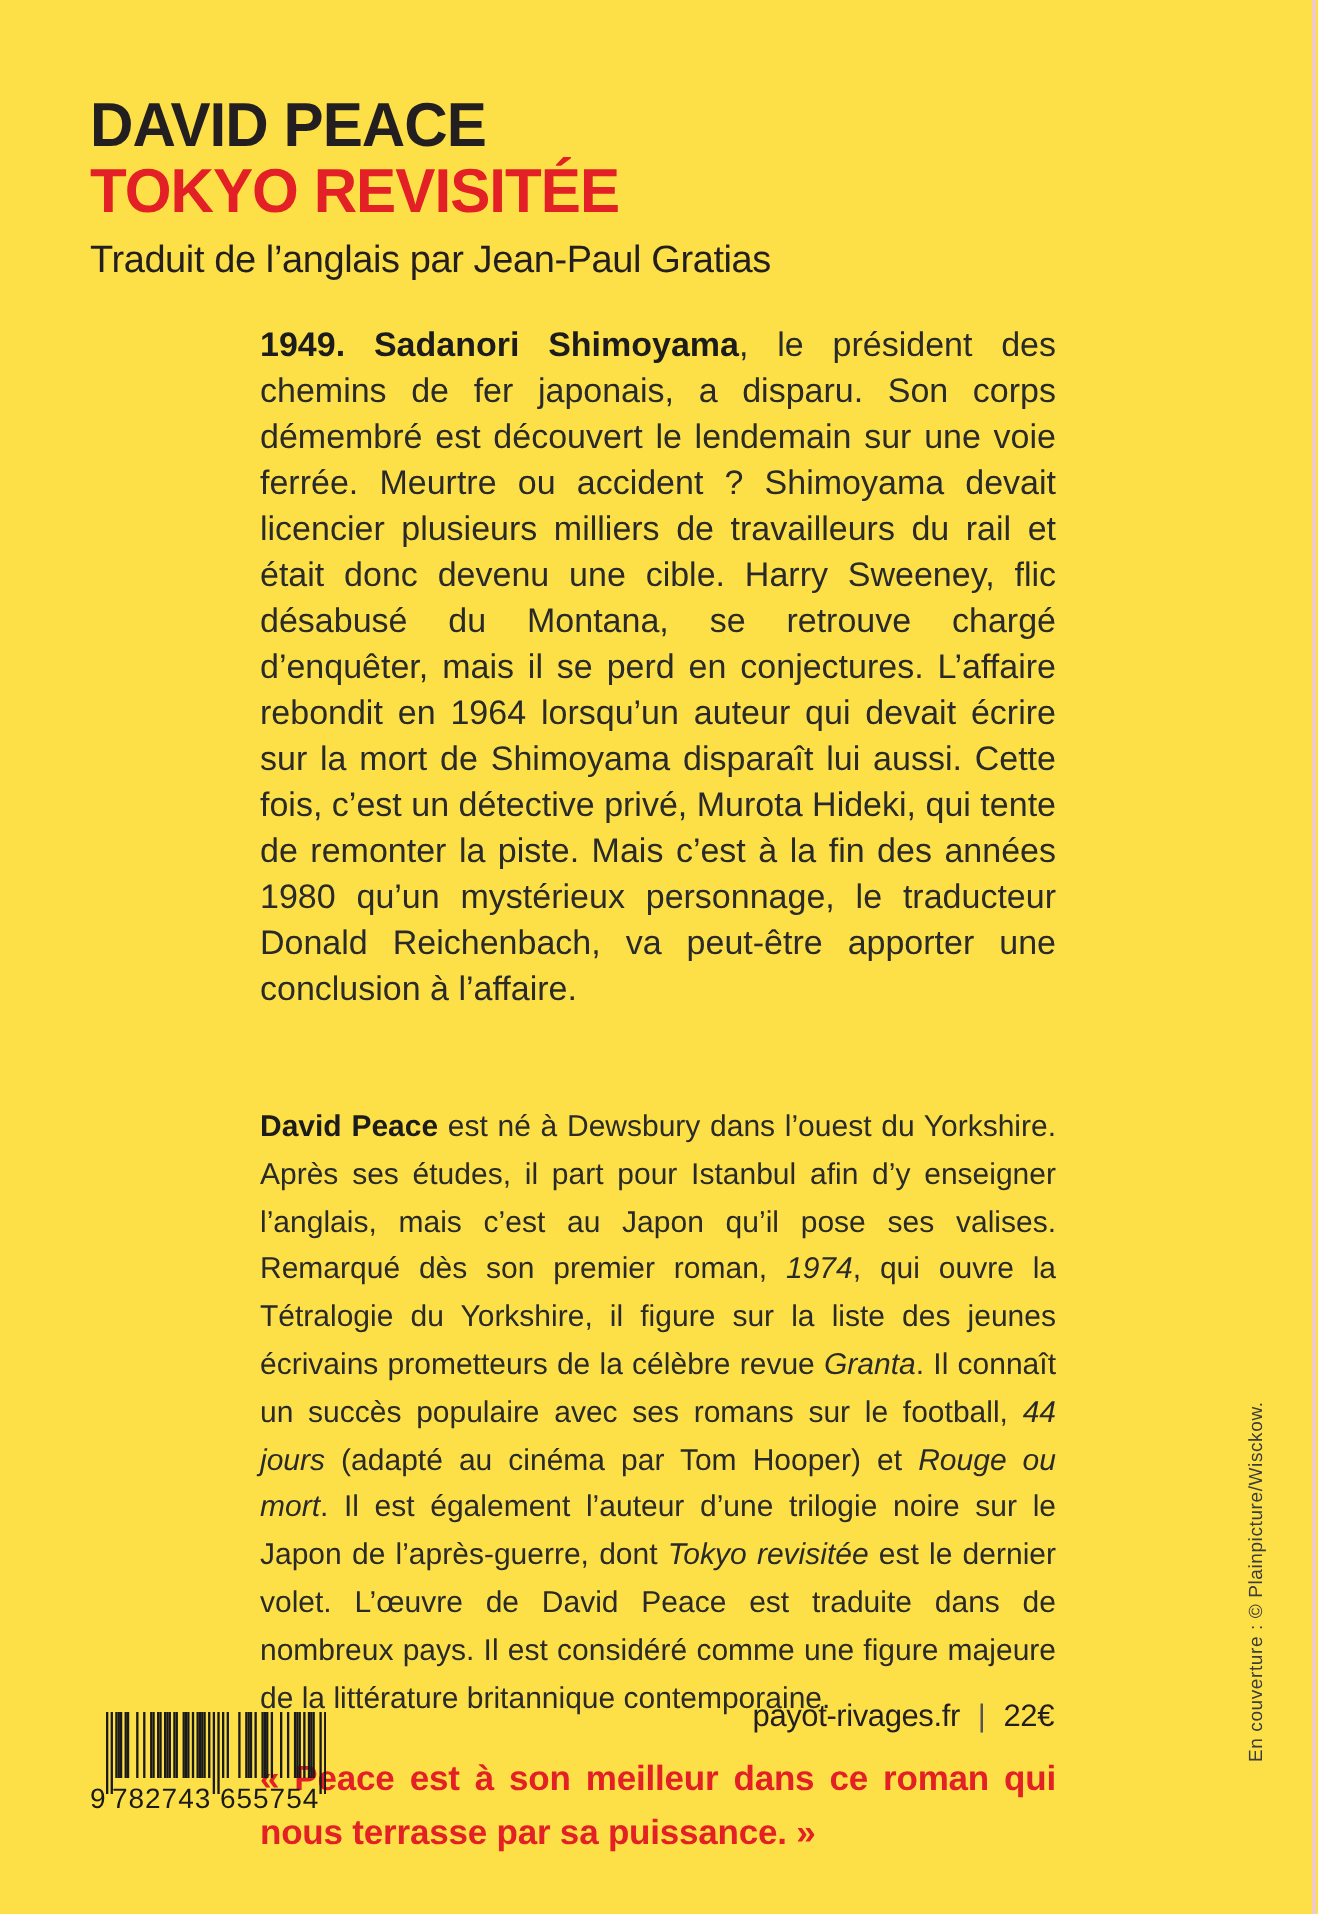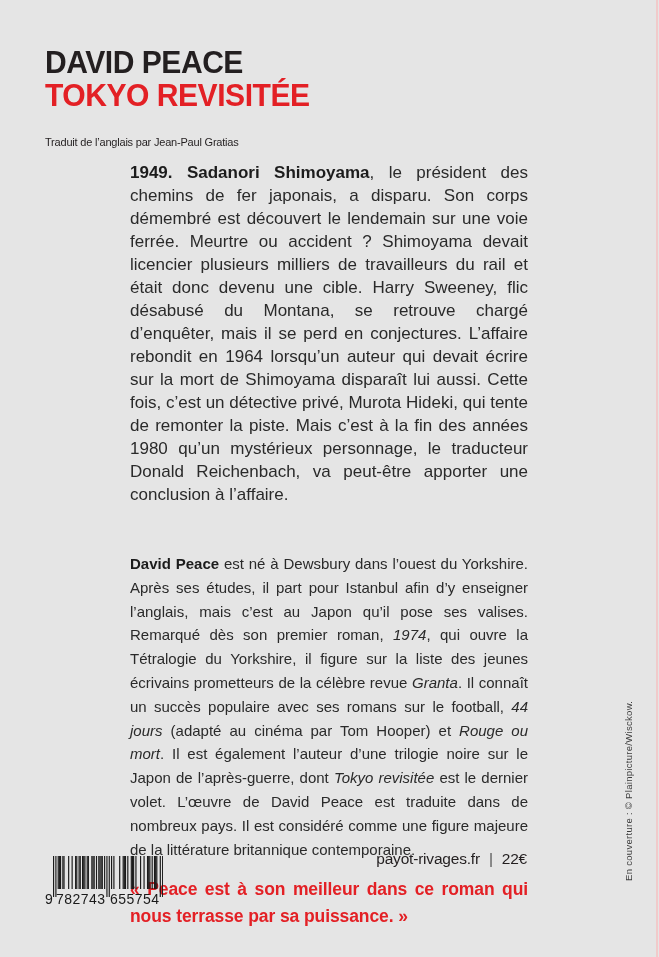--- a/index.html
+++ b/index.html
@@ -1,31 +1,31 @@
 <!DOCTYPE html>
 <html style="--red: #e32025; --ink: #231f20;"><head>
 <meta charset="utf-8">
 <style>
   :root { --red:#e32025; --ink:#231f20; --body:#2a2a2a; }
   html,body{margin:0;padding:0;background:#fff;}
   .cover{
-    position:relative; width:659px; height:957px; background:#e5e5e5;
+    position:relative; width:659px; height:957px; background:#fde047;
     overflow:hidden; font-family:"Liberation Sans", sans-serif; color:var(--ink);
   }
   
   .hdr{position:absolute; left:45px; top:46px;}
   .hdr h1{
     margin:0; font-size:31px; line-height:33px; font-weight:800;
     letter-spacing:-0.5px; color:var(--ink); transform-origin:left; transform:scaleX(0.97);
   }
   .hdr h2{
     margin:0; font-size:31px; line-height:33px; font-weight:800;
     letter-spacing:-0.5px; color:var(--red); transform-origin:left; transform:scaleX(0.97);
   }
-  .hdr .trad{margin-top:24px; font-size:11px; font-weight:400; color:var(--ink); letter-spacing:-0.2px;}
+  .hdr .trad{margin-top:8px; font-size:19px; font-weight:400; color:var(--ink); letter-spacing:-0.2px;}
   
   .col{position:absolute; left:130px; top:160px; width:398px;}
   .synopsis{
     margin:0; padding-top:1px; font-size:17px; line-height:23px;
     text-align:justify; color:var(--body);
   }
   .bio{
     margin:46px 0 0 0; font-size:15px; line-height:23.8px;
     text-align:justify; color:var(--body);
   }

